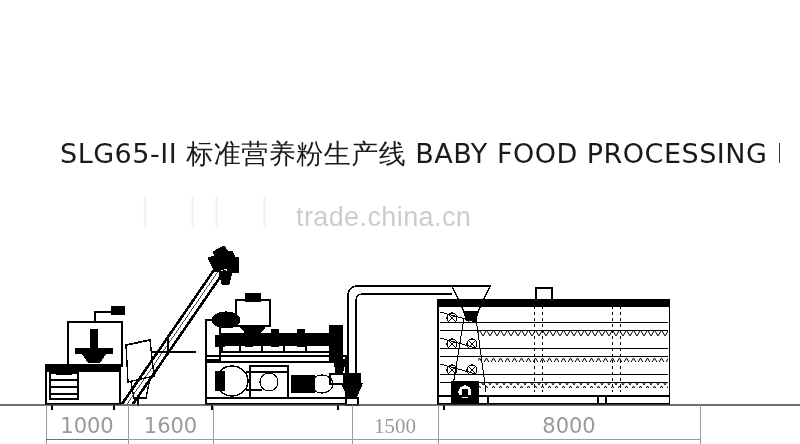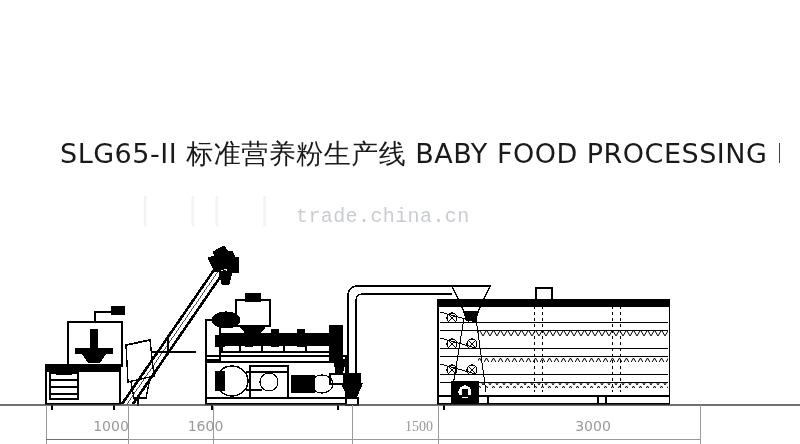--- a/index.html
+++ b/index.html
@@ -31,22 +31,22 @@
     color: #1a1a1a;
     white-space: nowrap;
     line-height: 44px;
     overflow: hidden;
   }
   
   #watermark-main {
     position: absolute;
     left: 296px;
     top: 200px;
-    font-family: Liberation Mono, monospace;
-    font-size: 20px;
+    font-family: Liberation Sans, sans-serif;
+    font-size: 27px;
     color: #c9cdd2;
     letter-spacing: 0.4px;
     white-space: nowrap;
     line-height: 34px;
   }
   #watermark-ghost {
     position: absolute;
     left: 140px;
     top: 186px;
     width: 440px;
@@ -63,26 +63,25 @@
   #drawing {
     position: absolute;
     left: 0;
     top: 0;
   }
   
   .dim-label {
     position: absolute;
     top: 414px;
     font-family: "DejaVu Sans", sans-serif;
-    font-size: 14px;
+    font-size: 21px;
     color: #9a9a9a;
     text-align: center;
     line-height: 25px;
     white-space: nowrap;
-    margin-left: 24px;
   }
 </style>
 </head>
 <body>
 
 <div id="stage">
 
   <div id="title">SLG65-II 标准营养粉生产线 BABY FOOD   PROCESSING L</div>
 
   <div id="watermark-ghost">| ||  |</div>
@@ -278,17 +277,17 @@
       <line x1="352" y1="405" x2="352" y2="444"></line>
       <line x1="438" y1="405" x2="438" y2="444"></line>
       <line x1="700" y1="405" x2="700" y2="444"></line>
 
       <line x1="46" y1="439" x2="700" y2="439"></line>
       <line x1="46" y1="439" x2="128" y2="439" stroke="#6f6f6f"></line>
     </g>
   </svg>
 
   <div class="dim-label" style="left:46px; width:82px;">1000</div>
-  <div class="dim-label" style="left:128px; width:85px;padding-left:11px;">1600</div>
+  <div class="dim-label" style="left:128px; width:85px;">1600</div>
   <div class="dim-label" style="left:352px; width:86px;font-family:Liberation Serif, serif;">1500</div>
-  <div class="dim-label" style="left:438px; width:262px;">3000</div>
+  <div class="dim-label" style="left:438px; width:262px;">8000</div>
 
 </div>
 
 </body></html>

